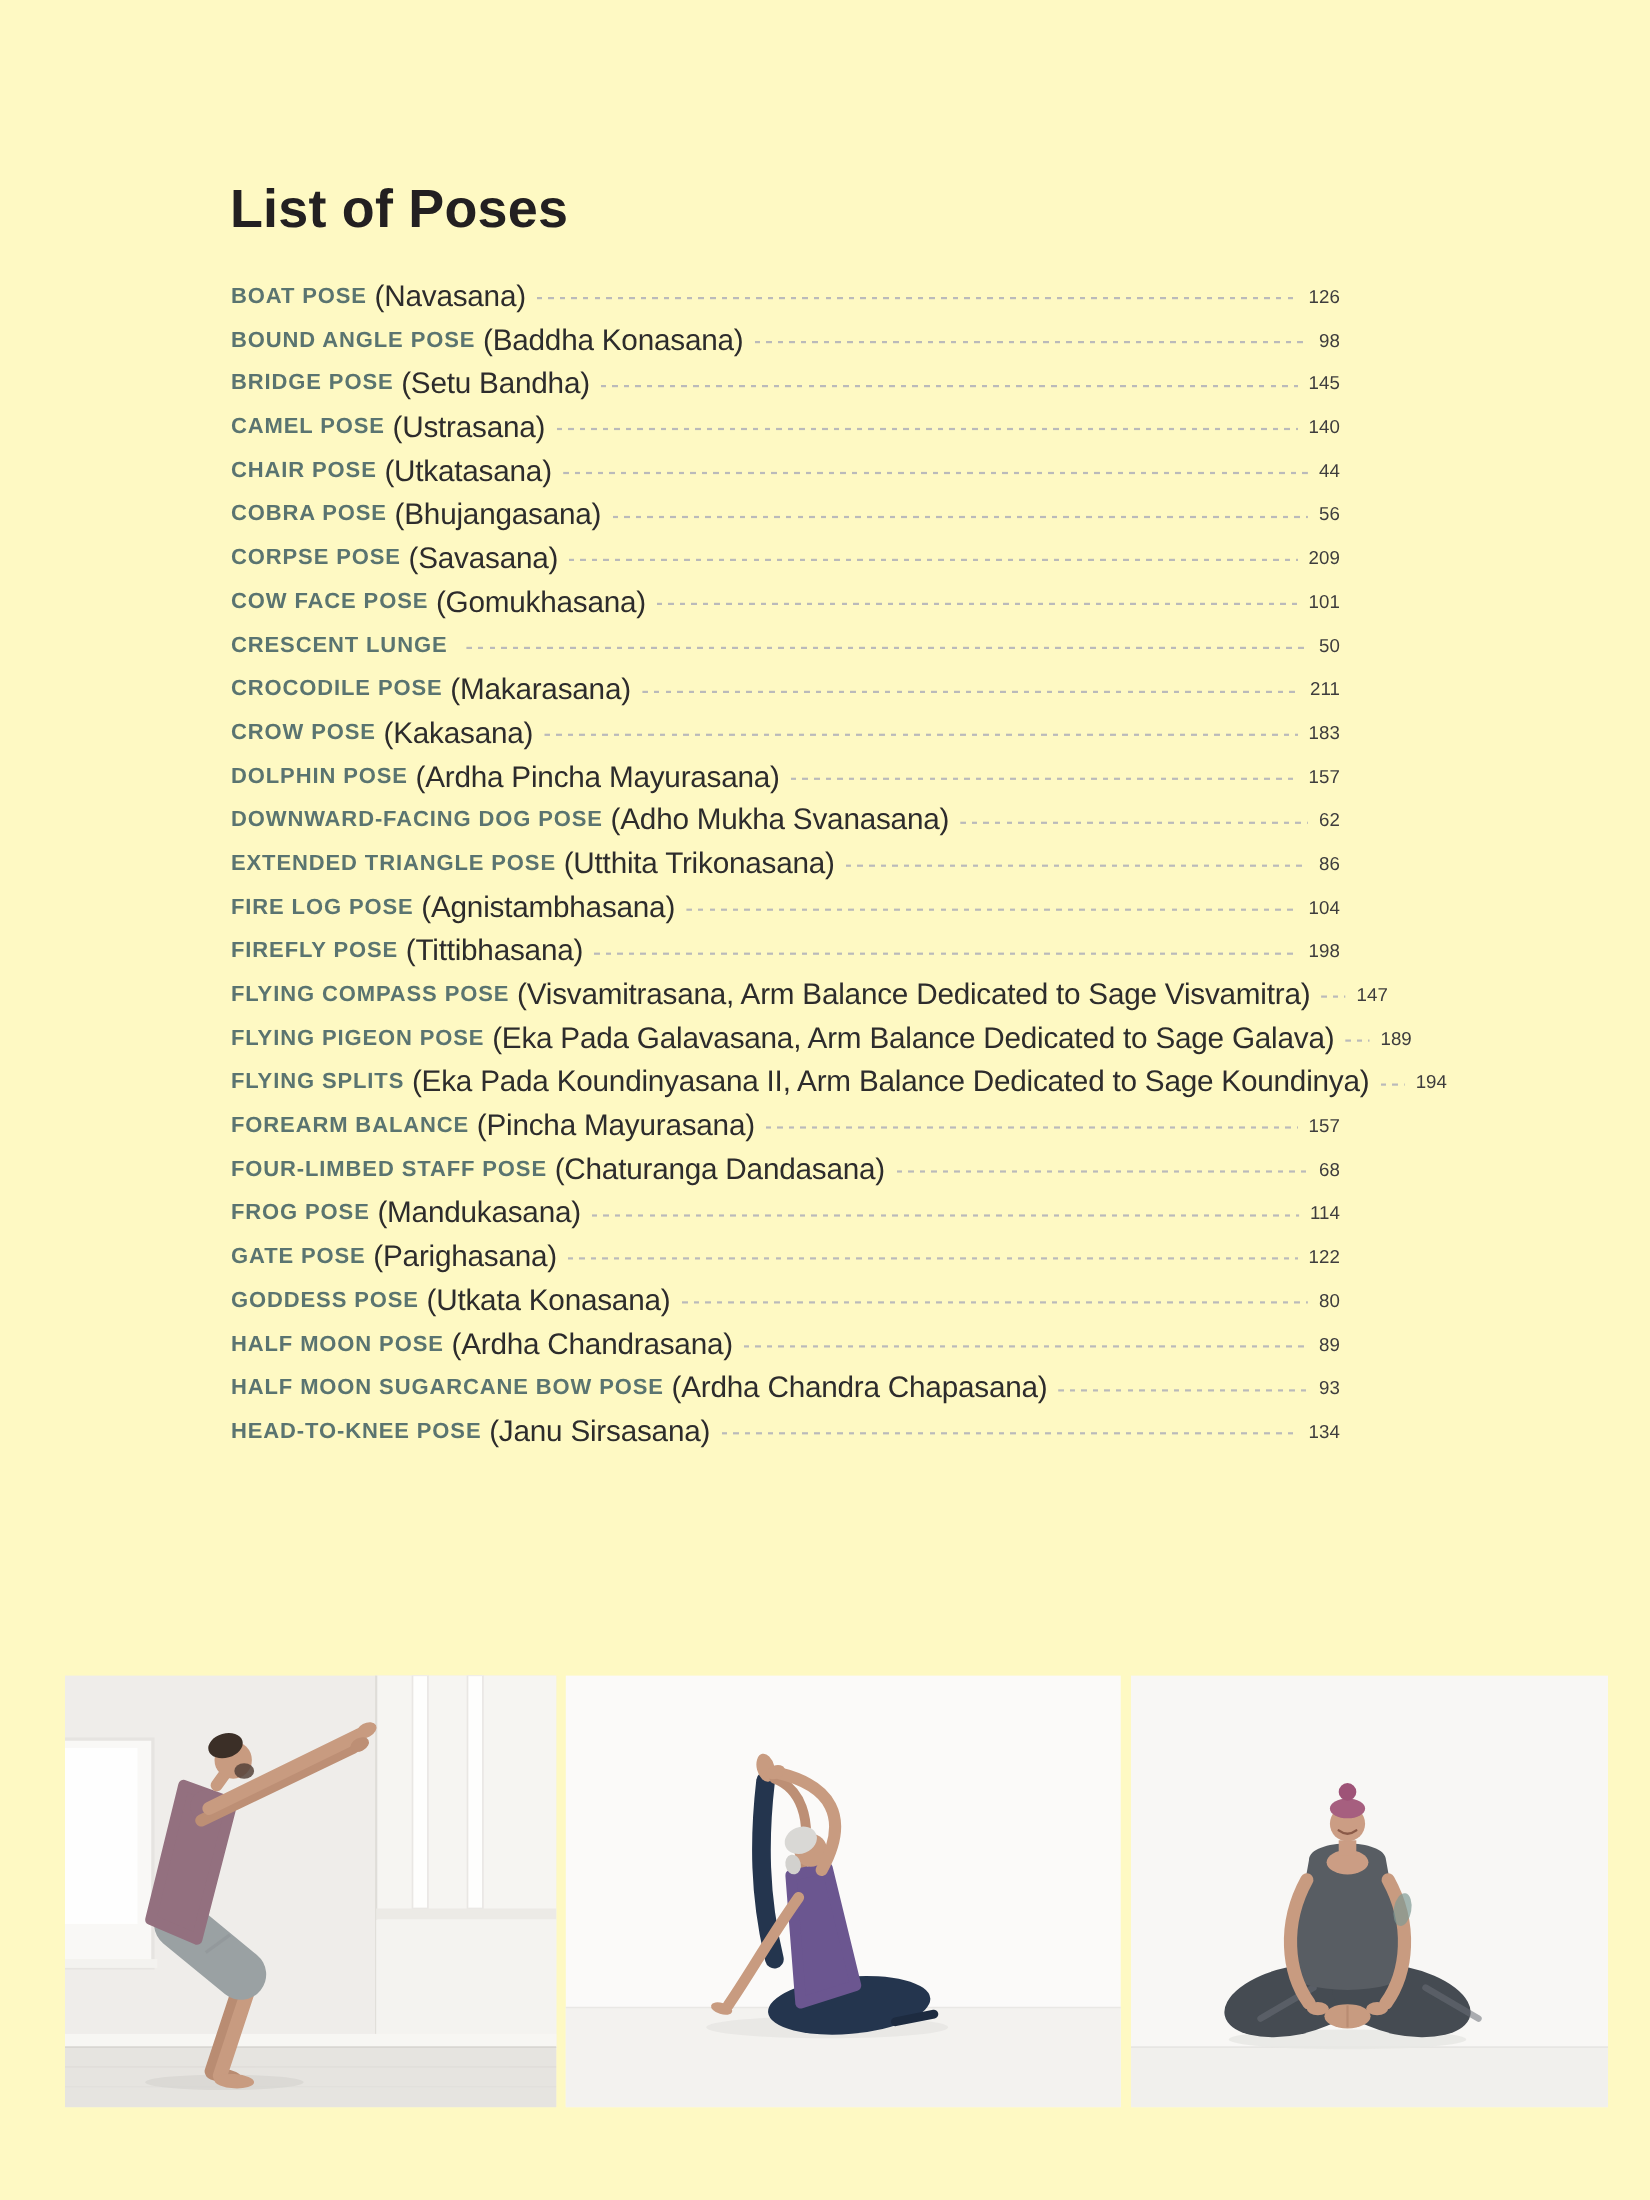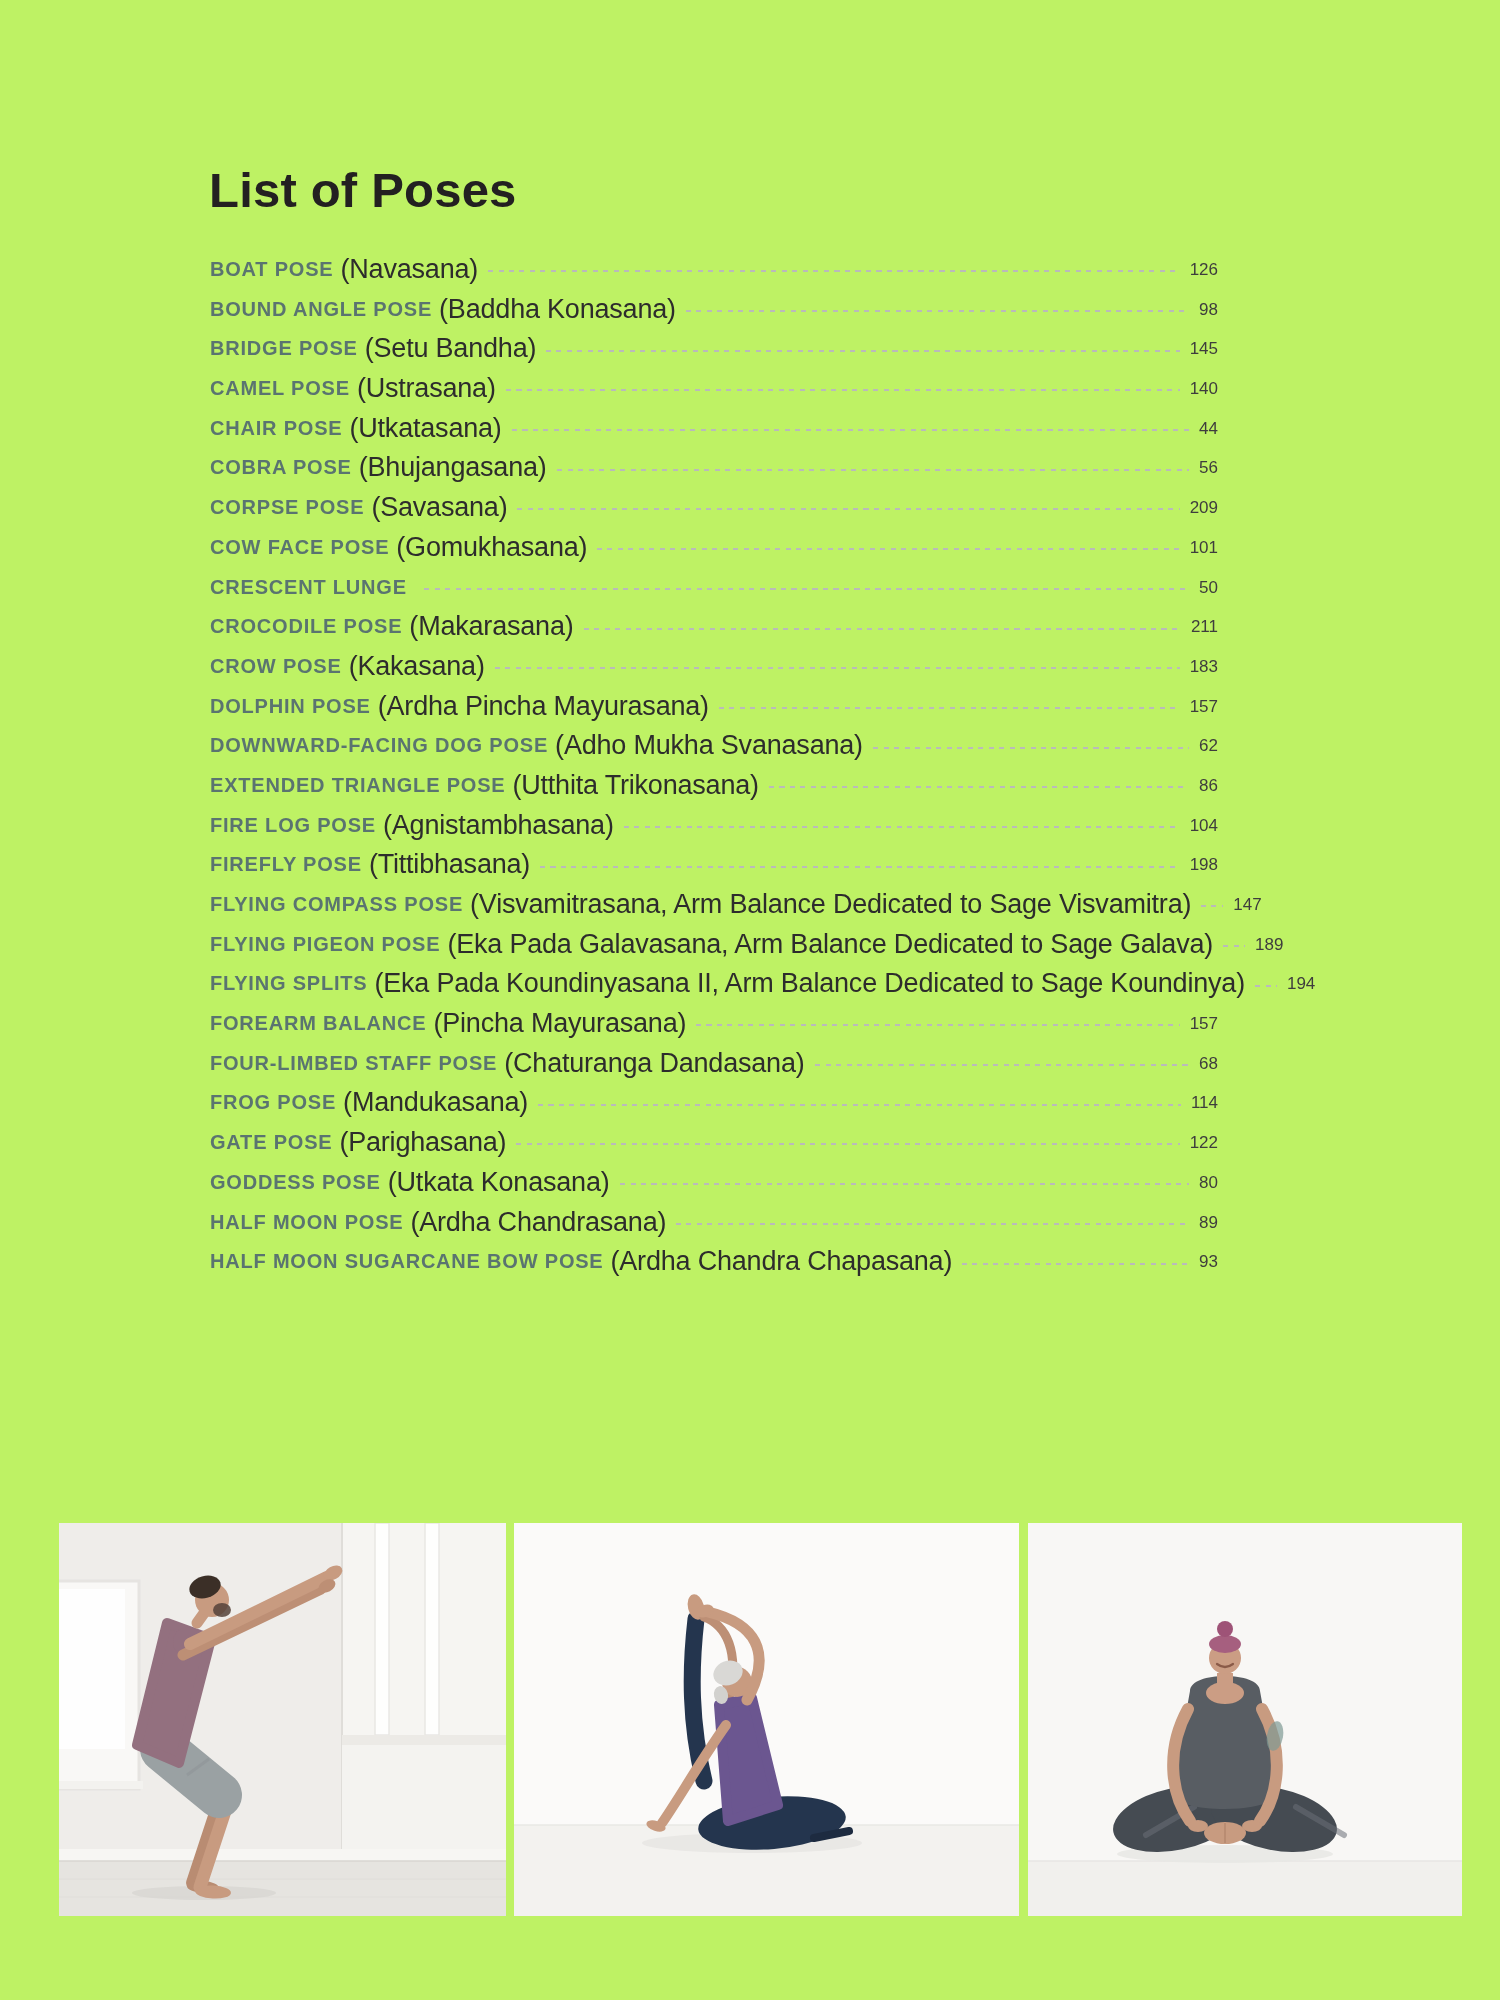--- a/index.html
+++ b/index.html
@@ -1,19 +1,19 @@
 <!DOCTYPE html>
 <html><head>
 <meta charset="utf-8">
 <style>
   html,body{margin:0;padding:0;background:#fff;}
   .page{
     position:relative;
     width:1500px;height:2000px;
-    background:#bef264;
+    background:#fef9c3;
     overflow:hidden;
     font-family:"Liberation Sans","DejaVu Sans",sans-serif;
   }
   .title{
     position:absolute;left:209px;top:166px;
     font-size:49px;line-height:1;
     font-weight:700;letter-spacing:0.2px;
     color:#232021;
   }
   .toc{
@@ -244,20 +244,26 @@
       </div>
 
       <div class="row">
         <span class="pname">HALF MOON SUGARCANE BOW POSE</span>
         <span class="sans">(Ardha Chandra Chapasana)</span>
         <span class="leader"></span>
         <span class="pnum">93</span>
       </div>
 
 
+      <div class="row">
+        <span class="pname">HEAD-TO-KNEE POSE</span>
+        <span class="sans">(Janu Sirsasana)</span>
+        <span class="leader"></span>
+        <span class="pnum">134</span>
+      </div>
     </div>
 
   <div class="photos">
 
     <div class="photo photo1" role="img" aria-label="Man practicing Chair Pose beside a bright window">
       <svg viewBox="0 0 447 393" preserveAspectRatio="none">
         <rect x="0" y="0" width="447" height="393" fill="#efedea"></rect>
 
         <rect x="-8" y="58" width="88" height="208" fill="#f9f8f6" stroke="#e6e4e1" stroke-width="3"></rect>
         <rect x="-2" y="66" width="68" height="160" fill="#fefefe"></rect>

